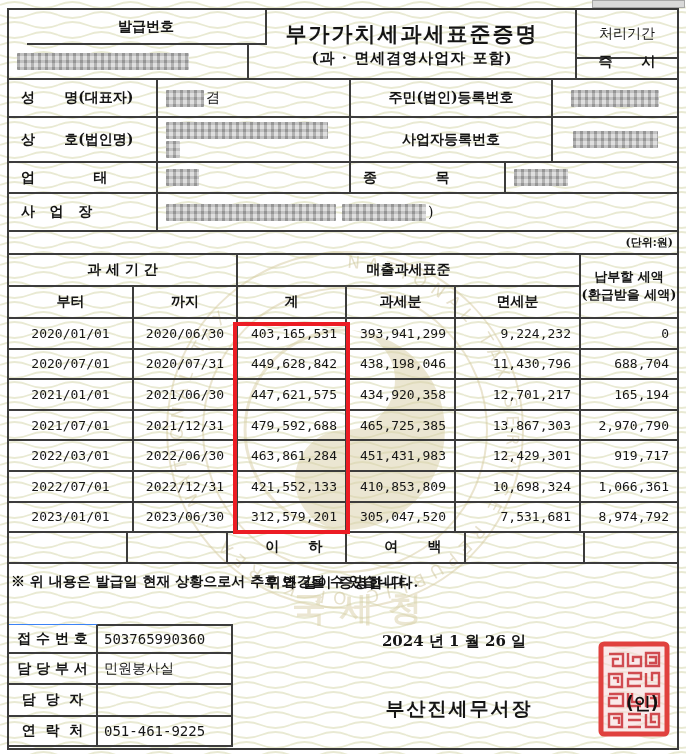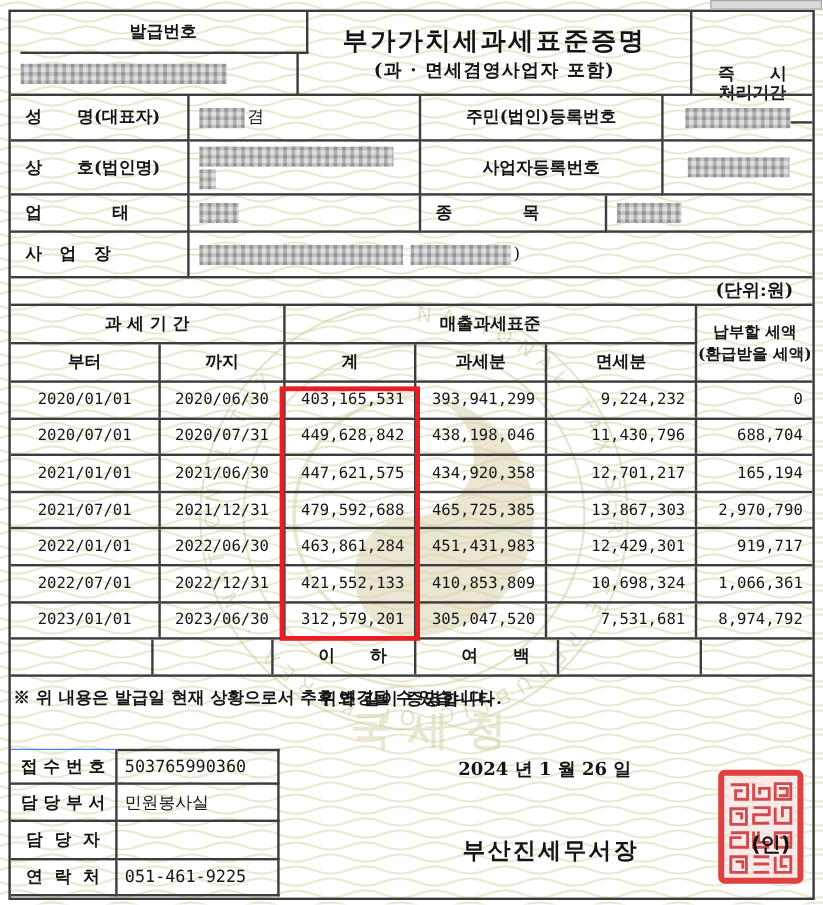--- a/index.html
+++ b/index.html
@@ -73,29 +73,29 @@
       <path d="M345 330 A100 100 0 0 1 345 530 A50 50 0 0 1 345 430 A50 50 0 0 0 345 330 Z" fill="#d9cfa6"></path>
       <path d="M345 330 A100 100 0 0 0 345 530" fill="none" stroke="#d9cfa6" stroke-width="3"></path>
       <text x="292" y="620" font-size="34" font-weight="bold" fill="#d9cfa6" font-family="DejaVu Sans, sans-serif" letter-spacing="14">국세청</text>
     </g>
   </svg>
 
   <div class="chip-tr"></div>
 
   <div class="doc">
 
-    <div class="cell bR bB ctr" style="left:8px;top:0;width:240px;height:35px;font-weight:bold;">발급번호</div>
+    <div class="cell bR bB ctr" style="left:18px;top:0;width:240px;height:35px;font-weight:bold;">발급번호</div>
     <div class="cell bR bB val" style="left:0;top:35px;width:240px;height:35px;">
       <span class="blur" style="width:172px;"></span>
     </div>
     <div class="cell bR bB ctr" style="left:240px;top:0;width:328px;height:70px;flex-direction:column;justify-content:center;">
       <div class="title-main">부가가치세과세표준증명</div>
       <div class="title-sub">(과 · 면세겸영사업자 포함)</div>
     </div>
-    <div class="cell bB ctr" style="left:568px;top:0;width:100px;height:49px;font-weight:bold;margin-top:44px;">처리기간</div>
+    <div class="cell bB ctr" style="left:568px;top:0;width:100px;height:49px;font-weight:normal;">처리기간</div>
     <div class="cell bB ctr" style="left:568px;top:35px;width:100px;height:35px;font-weight:bold;white-space:pre;">즉      시</div>
 
     <div class="cell bR bB lbl" style="left:0;top:70px;width:149px;height:38px;">성      명(대표자)</div>
     <div class="cell bR bB val" style="left:149px;top:70px;width:193px;height:38px;">
       <span class="blur" style="width:38px;margin-right:2px;"></span>
       <span>겸</span>
     </div>
     <div class="cell bR bB ctr" style="left:342px;top:70px;width:202px;height:38px;font-weight:bold;">주민(법인)등록번호</div>
     <div class="cell bB ctr" style="left:544px;top:70px;width:124px;height:38px;">
       <span class="blur" style="width:88px;"></span>
@@ -120,21 +120,21 @@
       <span class="blur" style="width:54px;"></span>
     </div>
 
     <div class="cell bR bB lbl" style="left:0;top:184px;width:149px;height:38px;">사   업   장</div>
     <div class="cell bB val" style="left:149px;top:184px;width:519px;height:38px;">
       <span class="blur" style="width:170px;margin-right:6px;"></span>
       <span class="blur" style="width:84px;margin-right:2px;"></span>
       <span>)</span>
     </div>
 
-    <div class="cell bB" style="left:0;top:222px;width:668px;height:23px;justify-content:flex-end;padding-right:16px;font-size:15px;font-weight:bold;">(단위:원)</div>
+    <div class="cell bB" style="left:0;top:222px;width:668px;height:23px;justify-content:flex-end;padding-right:4px;font-size:11px;font-weight:bold;">(단위:원)</div>
 
     <div class="cell bR bB ctr" style="left:229px;top:245px;width:343px;height:32px;font-weight:bold;">매출과세표준</div>
     <div class="cell bR bB ctr" style="left:0;top:245px;width:229px;height:32px;font-weight:bold;white-space:pre;">과 세 기 간</div>
     <div class="cell bB ctr" style="left:572px;top:245px;width:96px;height:64px;flex-direction:column;justify-content:center;font-size:13px;font-weight:bold;">
       <div>납부할 세액</div>
       <div>(환급받을 세액)</div>
     </div>
     <div class="cell bR bB ctr" style="left:0;top:277px;width:125px;height:32px;font-weight:bold;">부터</div>
     <div class="cell bR bB ctr" style="left:125px;top:277px;width:104px;height:32px;font-weight:bold;">까지</div>
     <div class="cell bR bB ctr" style="left:229px;top:277px;width:109px;height:32px;font-weight:bold;">계</div>
@@ -168,21 +168,21 @@
       </div>
       <div class="trow">
         <div class="td w1 date">2021/07/01</div>
         <div class="td w2 date">2021/12/31</div>
         <div class="td w3 num">479,592,688</div>
         <div class="td w4 num">465,725,385</div>
         <div class="td w5 num">13,867,303</div>
         <div class="td w6 num">2,970,790</div>
       </div>
       <div class="trow">
-        <div class="td w1 date">2022/01/01</div>
+        <div class="td w1 date">2022/03/01</div>
         <div class="td w2 date">2022/06/30</div>
         <div class="td w3 num">463,861,284</div>
         <div class="td w4 num">451,431,983</div>
         <div class="td w5 num">12,429,301</div>
         <div class="td w6 num">919,717</div>
       </div>
       <div class="trow">
         <div class="td w1 date">2022/07/01</div>
         <div class="td w2 date">2022/12/31</div>
         <div class="td w3 num">421,552,133</div>

